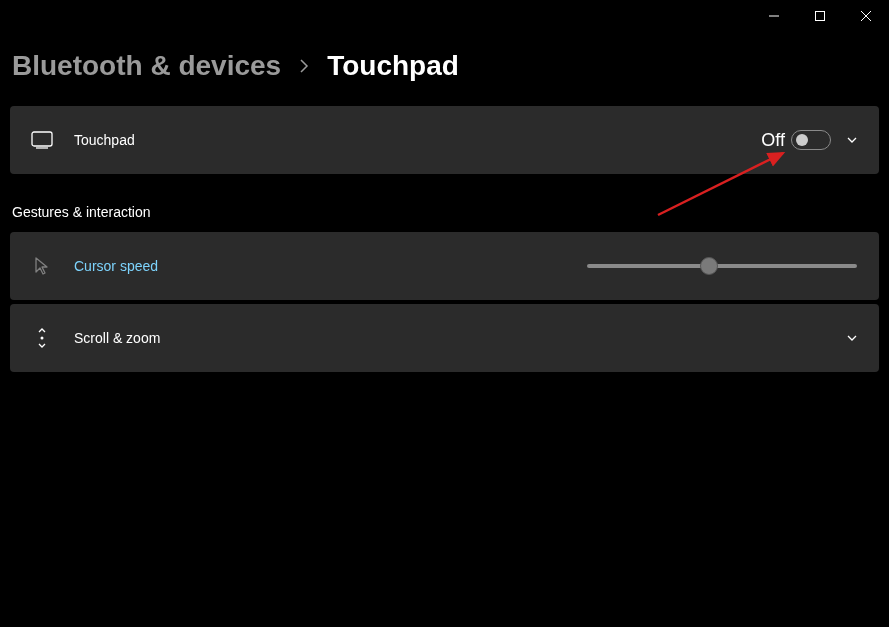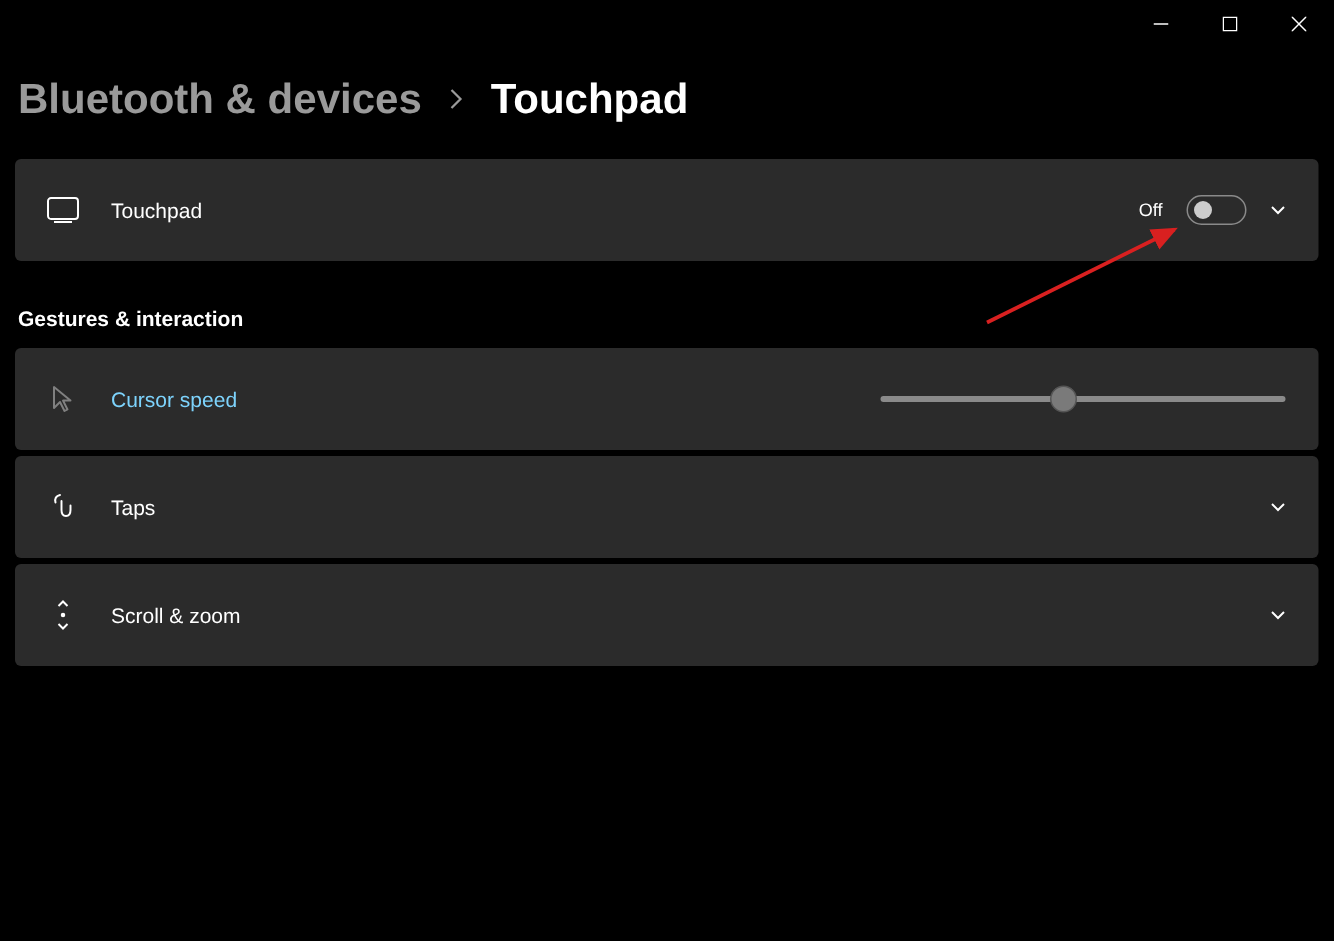--- a/index.html
+++ b/index.html
@@ -76,23 +76,23 @@
       color: #ffffff;
       flex: 0 0 auto;
     }
     .card-label.disabled {
       color: #7dd3fc;
     }
     .card-spacer {
       flex: 1;
     }
     .toggle-label {
-      font-size: 12px;
-      color: #ffffff;
-      margin-right: 16px;
+      font-size: 18px;
+      color: #ffffff;
+      margin-right: 6px;
     }
     .toggle {
       width: 40px;
       height: 20px;
       border: 1px solid #8a8a8a;
       border-radius: 10px;
       position: relative;
       margin-right: 14px;
     }
     .toggle-knob {
@@ -106,21 +106,21 @@
     }
     .chevron {
       width: 14px;
       height: 14px;
       display: flex;
       align-items: center;
       justify-content: center;
     }
     .section-header {
       font-size: 14px;
-      font-weight: 700;
+      font-weight: 400;
       color: #ffffff;
       margin: 30px 0 12px 2px;
     }
     .slider-track {
       width: 270px;
       height: 4px;
       background: #8a8a8a;
       border-radius: 2px;
       position: relative;
       margin-right: 2px;
@@ -205,35 +205,20 @@
           <path d="M3 2 L3 16 L7 12 L10 18 L12 17 L9 11 L14 11 Z" fill="none" stroke="#808080" stroke-width="1.3" stroke-linejoin="round"></path>
         </svg>
     </div>
     <div class="card-label disabled">Cursor speed</div>
     <div class="card-spacer"></div>
     <div class="slider-track">
       <div class="slider-thumb" style="left:45%"></div>
     </div>
   </div>
 
-  <div class="card">
-    <div class="card-icon">
-      <svg width="20" height="20" viewBox="0 0 20 20">
-          <path d="M9 6 V12 Q9 16 12 16 Q15 16 15 12 V9" fill="none" stroke="#ffffff" stroke-width="1.3" stroke-linecap="round"></path>
-          <path d="M5 7 Q4 3 8 2" fill="none" stroke="#ffffff" stroke-width="1.3" stroke-linecap="round"></path>
-        </svg>
-    </div>
-    <div class="card-label">Taps</div>
-    <div class="card-spacer"></div>
-    <div class="chevron">
-      <svg width="12" height="12" viewBox="0 0 12 12">
-          <polyline points="2,4 6,8 10,4" fill="none" stroke="#ffffff" stroke-width="1.3"></polyline>
-        </svg>
-    </div>
-  </div>
 
   <div class="card">
     <div class="card-icon">
       <svg width="16" height="20" viewBox="0 0 16 20">
           <polyline points="5,4 8,1 11,4" fill="none" stroke="#ffffff" stroke-width="1.3"></polyline>
           <circle cx="8" cy="10" r="1.5" fill="#ffffff"></circle>
           <polyline points="5,16 8,19 11,16" fill="none" stroke="#ffffff" stroke-width="1.3"></polyline>
         </svg>
     </div>
     <div class="card-label">Scroll &amp; zoom</div>

